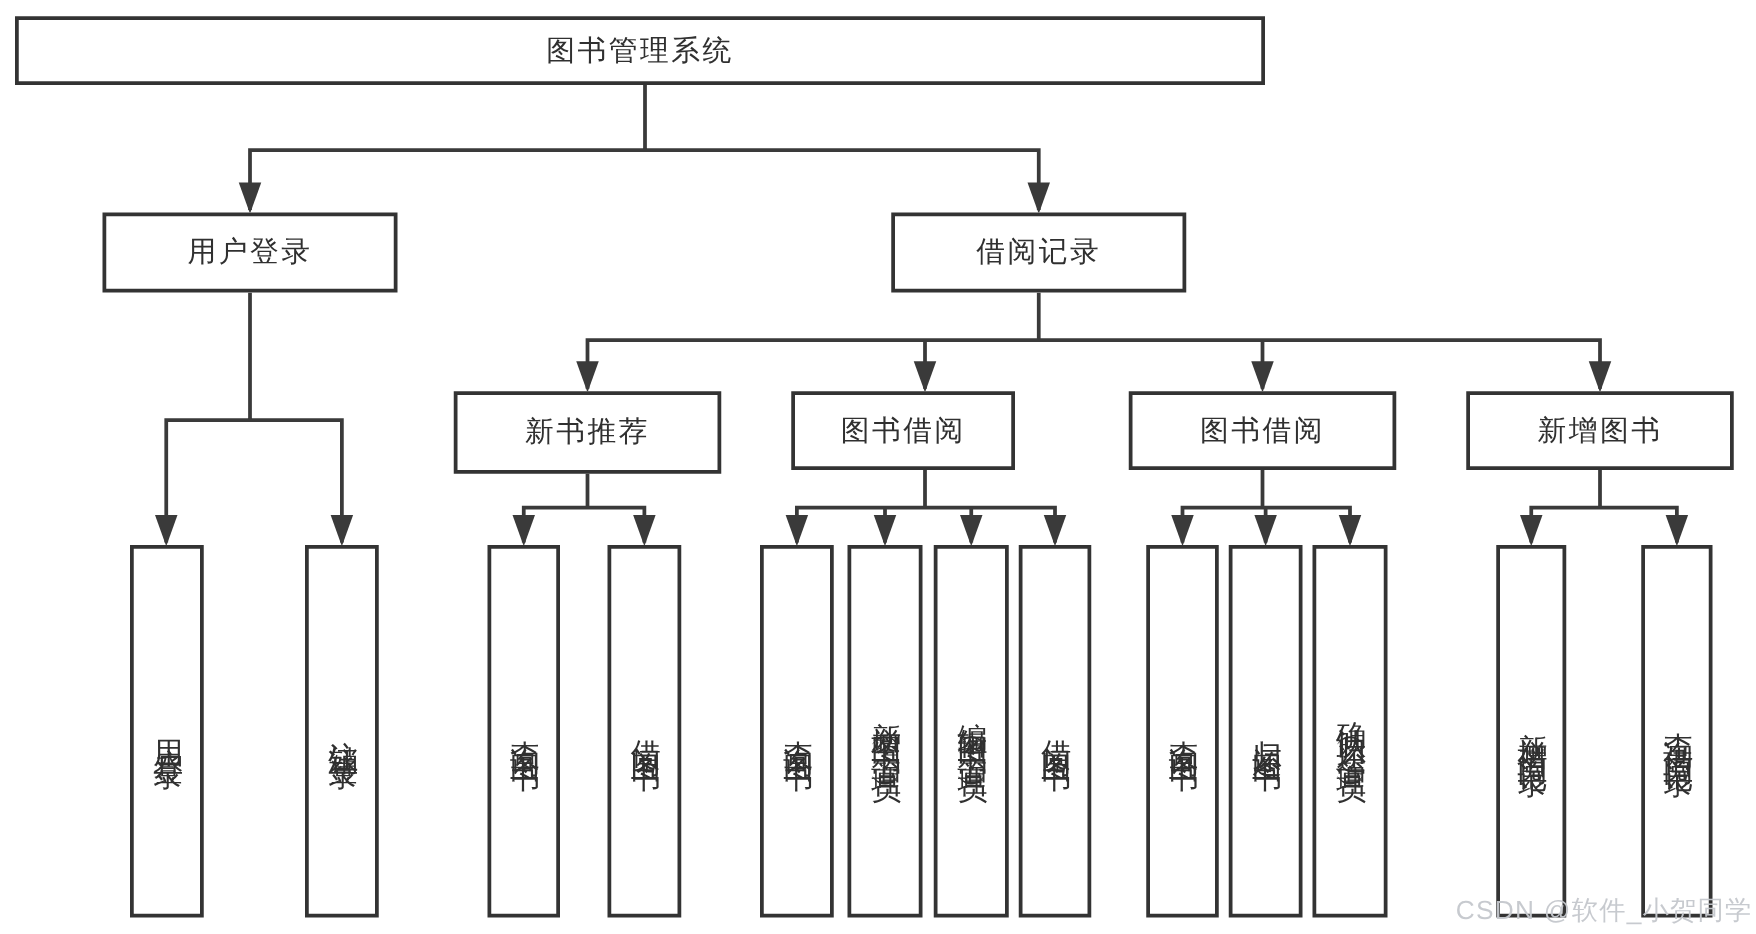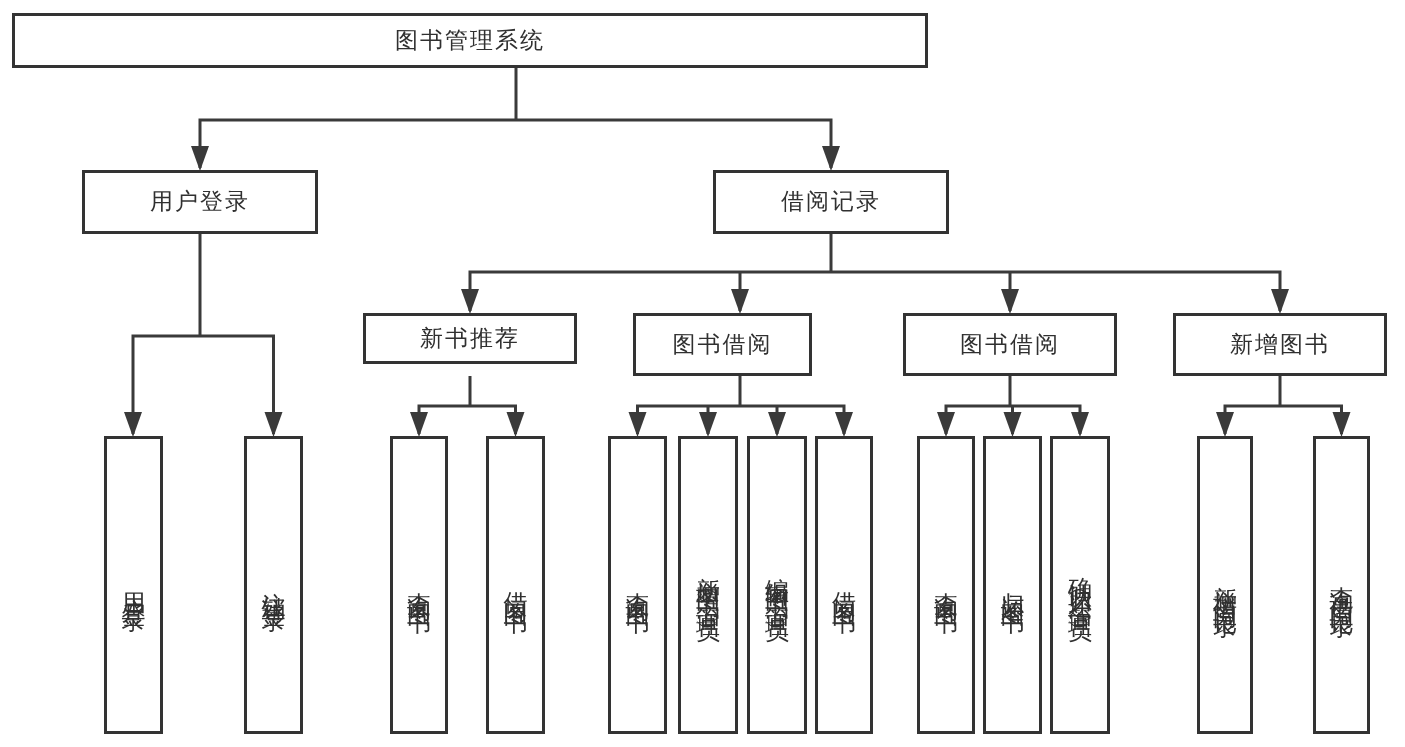--- a/index.html
+++ b/index.html
@@ -93,26 +93,26 @@
       <polygon points="768,412 786,412 777,437"></polygon>
       <polygon points="835,412 853,412 844,437"></polygon>
       <polygon points="937,412 955,412 946,437"></polygon>
       <polygon points="1003.5,412 1021.5,412 1012.5,437"></polygon>
       <polygon points="1071,412 1089,412 1080,437"></polygon>
       <polygon points="1216,412 1234,412 1225,437"></polygon>
       <polygon points="1332.5,412 1350.5,412 1341.5,437"></polygon>
     </g>
   </svg>
 
-  <div class="node" style="left:12px; top:13px; width:916px; height:55px;text-align:right;">图书管理系统</div>
+  <div class="node" style="left:12px; top:13px; width:1000px; height:55px;text-align:right;">图书管理系统</div>
 
   <div class="node" style="left:82px; top:170px; width:236px; height:64px;">用户登录</div>
   <div class="node" style="left:713px; top:170px; width:236px; height:64px;">借阅记录</div>
 
-  <div class="node" style="left:363px; top:313px; width:214px; height:51px;">新书推荐</div>
+  <div class="node" style="left:363px; top:313px; width:214px; height:66px;">新书推荐</div>
   <div class="node" style="left:633px; top:313px; width:179px; height:63px;">图书借阅</div>
   <div class="node" style="left:903px; top:313px; width:214px; height:63px;">图书借阅</div>
   <div class="node" style="left:1173px; top:313px; width:214px; height:63px;">新增图书</div>
 
   <div class="node leaf" style="left:104px; top:436px; width:59px; height:298px;">用户登录</div>
   <div class="node leaf" style="left:244px; top:436px; width:59px; height:298px;">注销登录</div>
 
   <div class="node leaf" style="left:390px; top:436px; width:58px; height:298px;">查询图书</div>
   <div class="node leaf" style="left:486px; top:436px; width:59px; height:298px;">借阅图书</div>
 
@@ -121,13 +121,14 @@
   <div class="node leaf" style="left:747px; top:436px; width:60px; height:298px;">编辑图书（管理员）</div>
   <div class="node leaf" style="left:815px; top:436px; width:58px; height:298px;">借阅图书</div>
 
   <div class="node leaf" style="left:917px; top:436px; width:58px; height:298px;">查询图书</div>
   <div class="node leaf" style="left:983px; top:436px; width:59px; height:298px;">归还图书</div>
   <div class="node leaf" style="left:1050px; top:436px; width:60px; height:298px;">确认归还（管理员）</div>
 
   <div class="node leaf" style="left:1197px; top:436px; width:56px; height:298px;">新增借阅记录</div>
   <div class="node leaf" style="left:1313px; top:436px; width:57px; height:298px;">查询借阅记录</div>
 
+  <div class="watermark">CSDN @软件_小贺同学</div>
 </div>
 
 </body></html>

